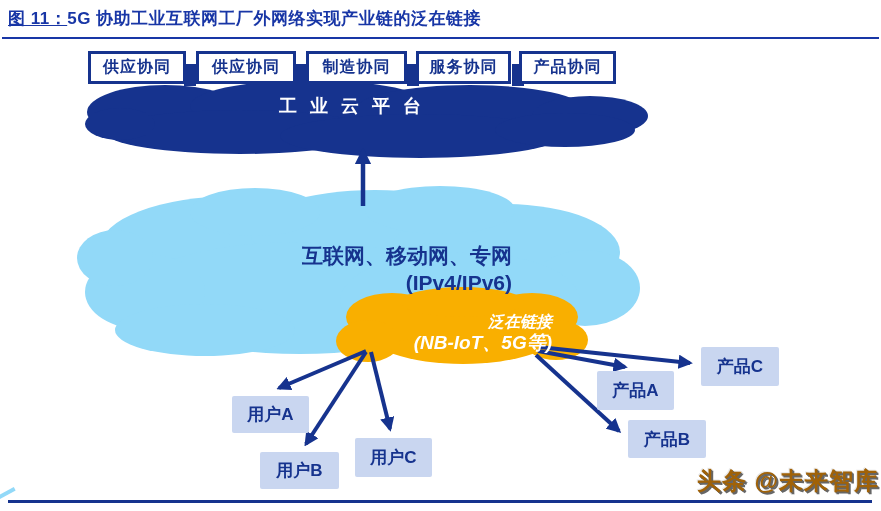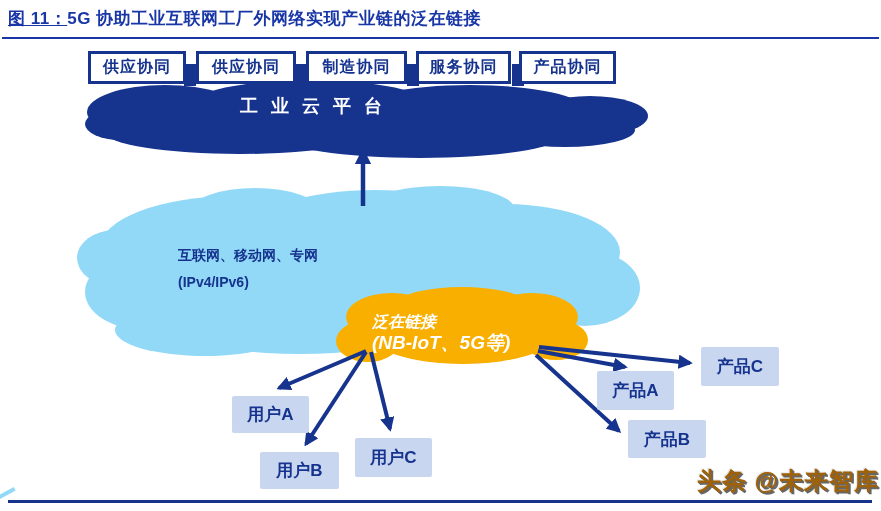--- a/index.html
+++ b/index.html
@@ -28,23 +28,23 @@
   .sky-fill{fill:var(--sky);}
   .orange-fill{fill:var(--orange);}
   .arrow{stroke:var(--navy);stroke-width:4.5;fill:none;}
   .arrow-thin{stroke:var(--navy);stroke-width:4;fill:none;}
   .collab-box{
     position:absolute;top:51px;height:33px;box-sizing:border-box;z-index:2;
     background:#ffffff;border:3px solid var(--navy);
     display:flex;align-items:center;justify-content:center;
     font-size:16px;font-weight:bold;color:var(--navy);letter-spacing:1px;
   }
-  .cloud-label{position:absolute;z-index:2;text-align:left;font-weight:bold;}
+  .cloud-label{position:absolute;z-index:2;text-align:right;font-weight:bold;}
   .platform-label{left:240px;top:94px;width:185px;font-size:18px;color:#ffffff;letter-spacing:4px;}
-  .network-label{left:178px;top:242px;width:334px;font-size:14px;line-height:27px;color:var(--navy);}
+  .network-label{left:178px;top:242px;width:334px;font-size:21px;line-height:27px;color:var(--navy);}
   .link-label{left:372px;top:311px;width:180px;font-size:16px;line-height:21px;color:#ffffff;font-style:italic;}
   .link-label .sub{font-size:19px;}
   .node-box{
     position:absolute;z-index:2;background:var(--node-fill);
     display:flex;align-items:center;justify-content:center;
     font-size:17px;font-weight:bold;color:var(--navy);border-radius:2px;
   }
   .watermark{
     position:absolute;right:2px;top:465px;z-index:3;font-size:24px;font-weight:bold;
     color:#a16207;letter-spacing:1px;white-space:nowrap;

